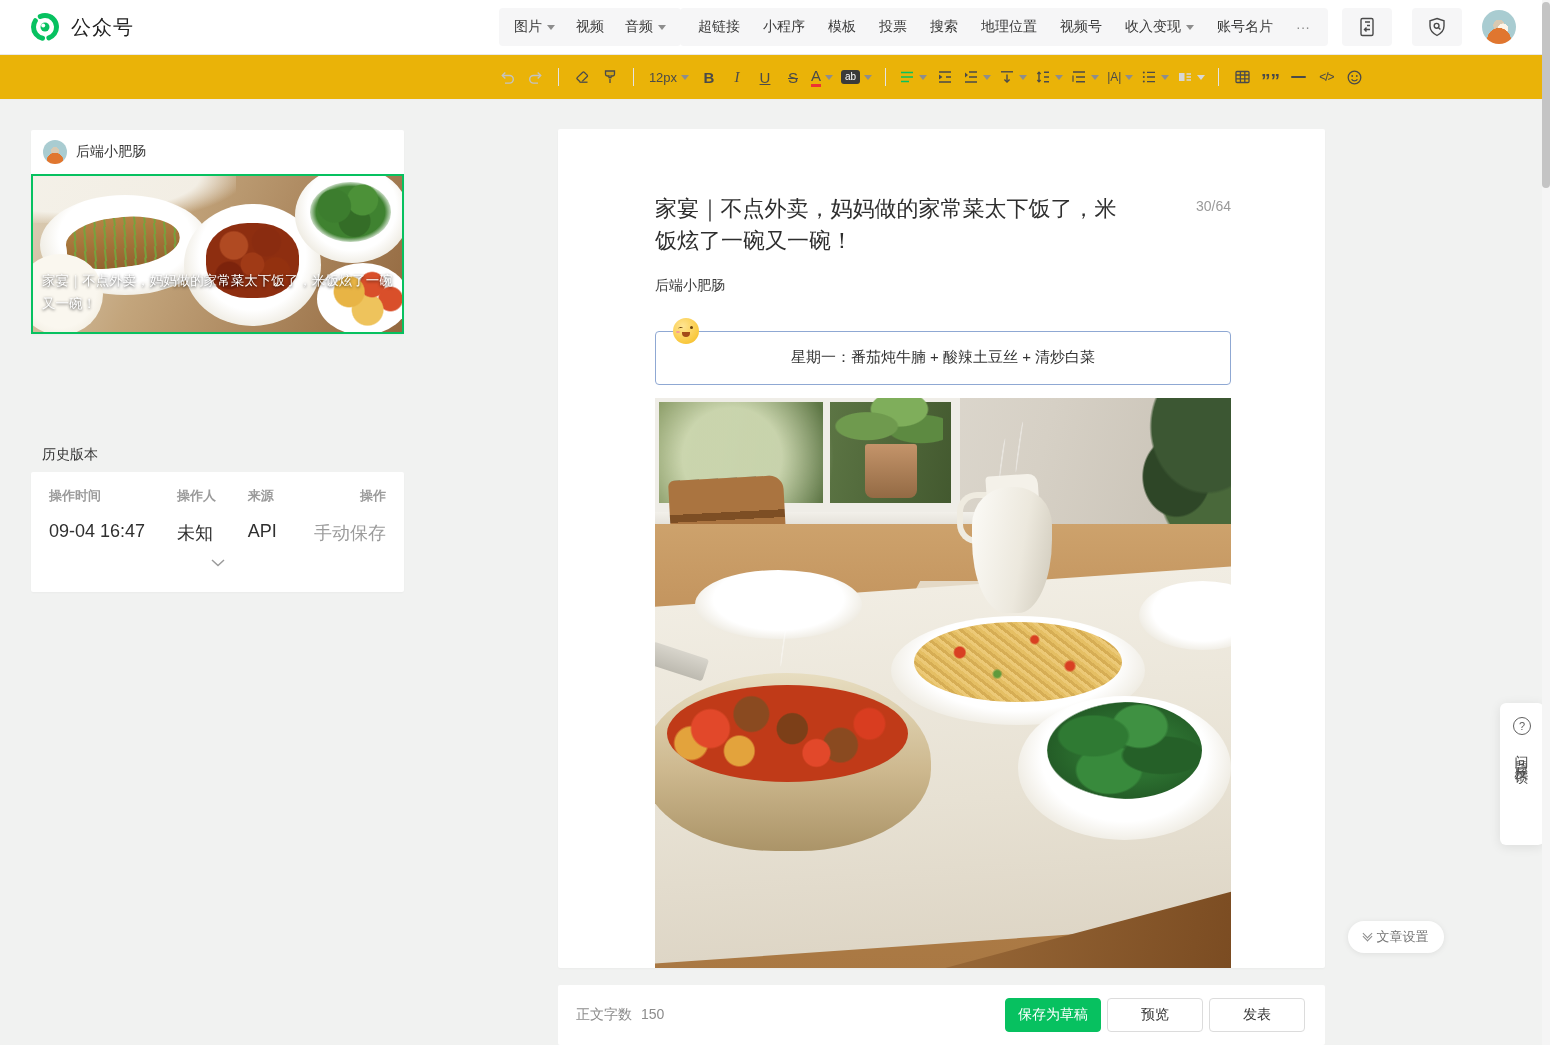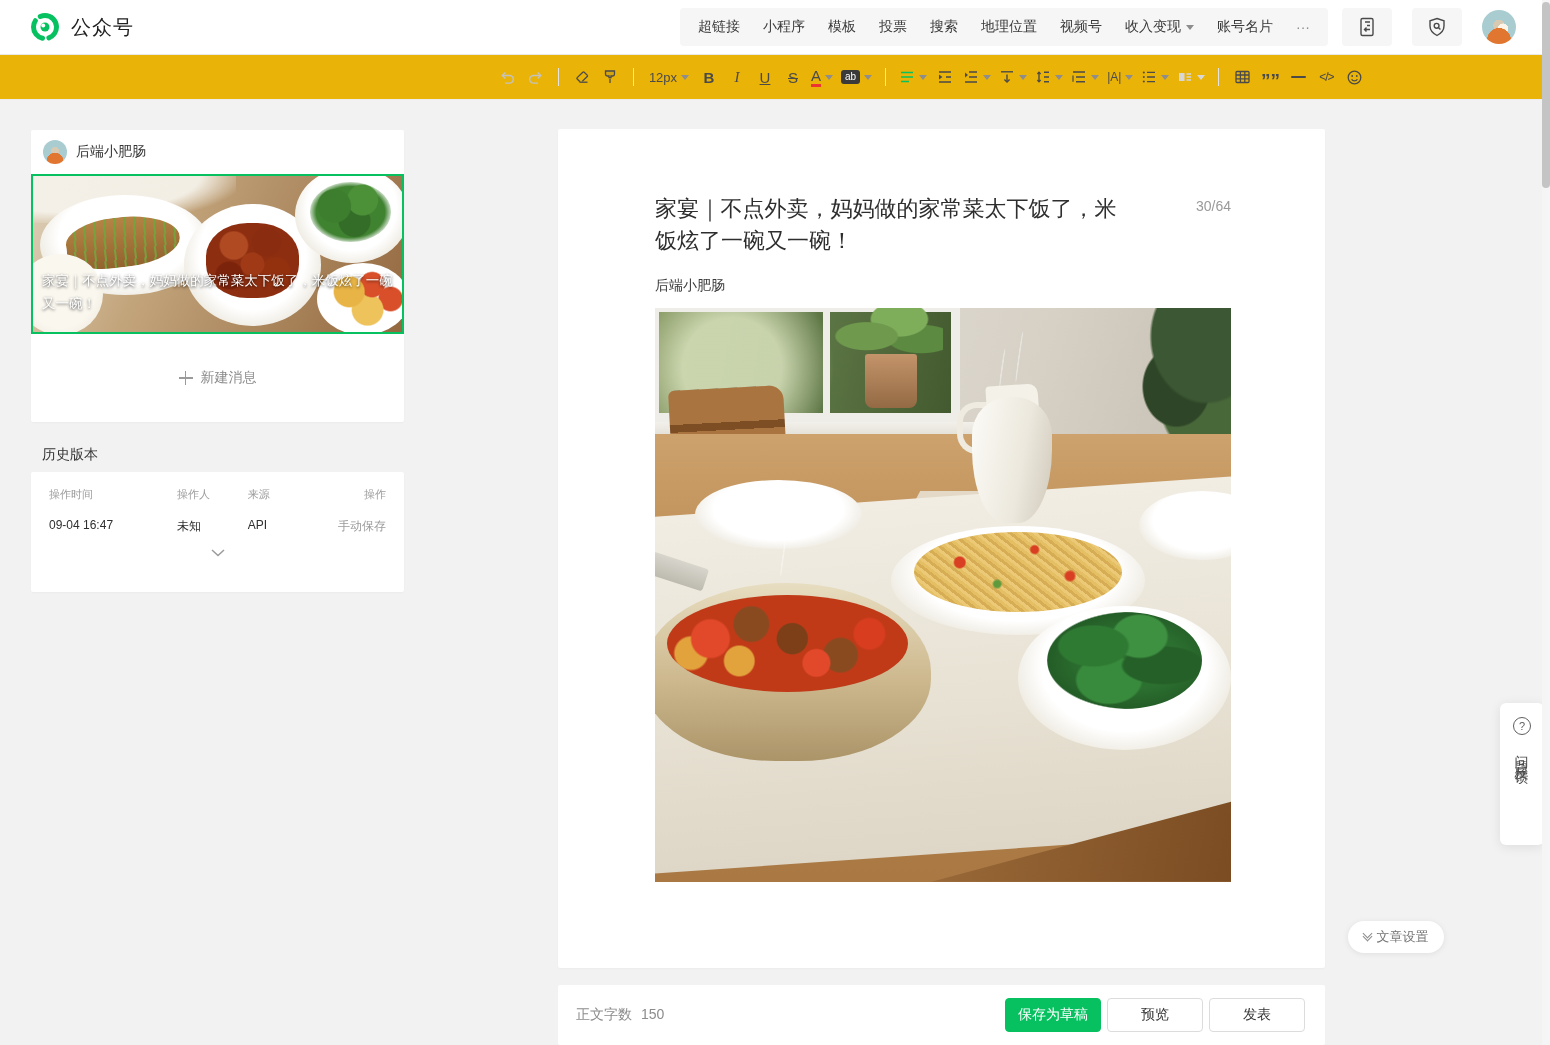--- a/index.html
+++ b/index.html
@@ -62,22 +62,22 @@
   .new-msg { height:88px; display:flex; align-items:center; justify-content:center; gap:8px;
     color:#8a8a8a; font-size:14px; cursor:pointer; }
   .plus { position:relative; width:14px; height:14px; }
   .plus:before,.plus:after{content:""; position:absolute; background:#9a9a9a;}
   .plus:before{left:6px; top:0; width:1.6px; height:14px;}
   .plus:after{top:6px; left:0; height:1.6px; width:14px;}
   .hist-title { position:absolute; left:42px; top:446px; font-size:14px; color:#353535; }
   .hist-card { left:31px; top:472px; width:373px; height:120px; padding:15px 18px 8px; }
   .hist-grid { display:grid; grid-template-columns:38% 21% 17% 24%; }
   .hist-grid .r { text-align:right; }
-  .hist-head { font-size:11px; color:#9b9b9b; }
-  .hist-row { margin-top:16px; font-size:12px; color:#2f2f2f; }
+  .hist-head { font-size:13px; color:#9b9b9b;font-weight:bold; }
+  .hist-row { margin-top:16px; font-size:18px; color:#2f2f2f; }
   .hist-row .muted { color:#9b9b9b; }
   .hist-expand { display:flex; justify-content:center; margin-top:14px; cursor:pointer; }
 
   
   .editor-card { left:558px; top:129px; width:767px; height:839px; border-radius:2px; overflow:hidden; }
   .editor-inner { position:absolute; left:97px; top:0; width:576px; }
   .title-row { margin-top:64px; display:flex; align-items:flex-start; }
   .art-title { width:474px; font-size:22px; line-height:1.47; color:#2e2e2e; cursor:text; }
   .title-count { margin-left:auto; font-size:14px; color:#9a9a9a; padding-top:5px; }
   .art-author { margin-top:19px; font-size:14px; color:#3a3a3a; cursor:text; }
@@ -247,20 +247,33 @@
 <div class="header">
   <div class="logo-wrap">
     <svg width="30" height="30" viewBox="0 0 30 30">
       <circle cx="15" cy="15" r="11.5" fill="none" stroke="#07C160" stroke-width="5" stroke-dasharray="22 6.5" stroke-dashoffset="8" stroke-linecap="round"></circle>
       <circle cx="15" cy="15" r="4.5" fill="#07C160"></circle>
       <circle cx="13.2" cy="13.4" r="2" fill="#fff"></circle>
     </svg>
     <span class="logo-text">公众号</span>
   </div>
 
+  <div class="menu-group" style="left:499px; padding:0 15px; gap:21px;">
+    <span class="menu-item">
+        <span>图片</span>
+        <i class="caret"></i>
+      </span>
+    <span class="menu-item">
+        <span>视频</span>
+      </span>
+    <span class="menu-item">
+        <span>音频</span>
+        <i class="caret"></i>
+      </span>
+  </div>
 
   <div class="menu-group" style="left:680px; padding:0 18px; gap:23px;">
     <span class="menu-item">
         <span>超链接</span>
       </span>
     <span class="menu-item">
         <span>小程序</span>
       </span>
     <span class="menu-item">
         <span>模板</span>
@@ -458,24 +471,20 @@
       <div class="cv-fish"></div>
       <div class="ell plate cv-porkplate"></div>
       <div class="cv-pork"></div>
       <div class="ell plate cv-brocplate"></div>
       <div class="cv-broc"></div>
       <div class="ell cv-rice"></div>
       <div class="ell cv-egg"></div>
     </div>
     <div class="cover-text">家宴｜不点外卖，妈妈做的家常菜太下饭了，米饭炫了一碗又一碗！</div>
   </div>
-  <div class="new-msg">
-    <span class="plus"></span>
-    <span>新建消息</span>
-  </div>
 </div>
 
 <div class="hist-title">历史版本</div>
 
 <div class="card hist-card">
   <div class="hist-grid hist-head">
     <span>操作时间</span>
     <span>操作人</span>
     <span>来源</span>
     <span class="r">操作</span>
@@ -494,20 +503,29 @@
 </div>
 
 <div class="card editor-card">
   <div class="editor-inner">
     <div class="title-row">
       <div class="art-title">家宴｜不点外卖，妈妈做的家常菜太下饭了，米饭炫了一碗又一碗！</div>
       <span class="title-count">30/64</span>
     </div>
     <div class="art-author">后端小肥肠</div>
 
+    <div class="menu-box-wrap">
+      <div class="emoji">
+        <span class="eyeL"></span>
+          <span class="eyeR"></span>
+          <span class="blush"></span>
+          <span class="mouth"></span>
+      </div>
+      <div class="menu-box">星期一：番茄炖牛腩 + 酸辣土豆丝 + 清炒白菜</div>
+    </div>
 
     <div class="art-img">
       <div class="window">
           <div class="mullion-v"></div>
         </div>
       <div class="sill"></div>
       <div class="plantleaf"></div>
       <div class="plantpot"></div>
       <div class="plant-corner"></div>
       <div class="chair"></div>

